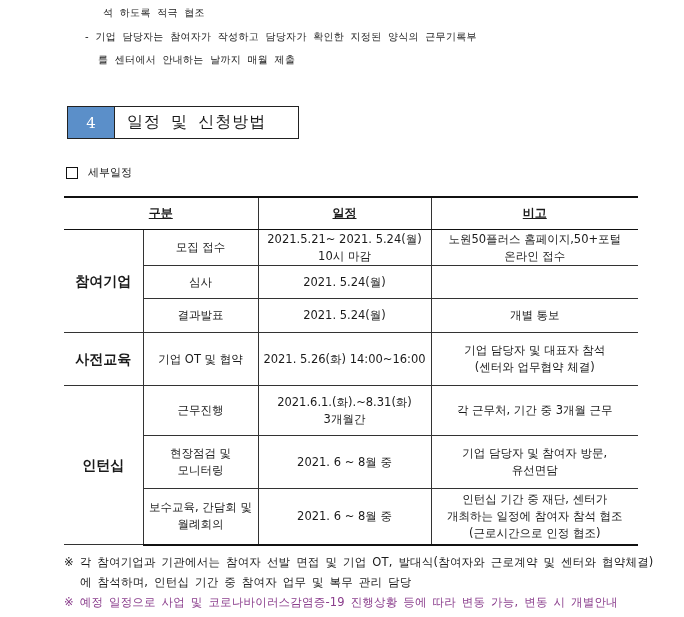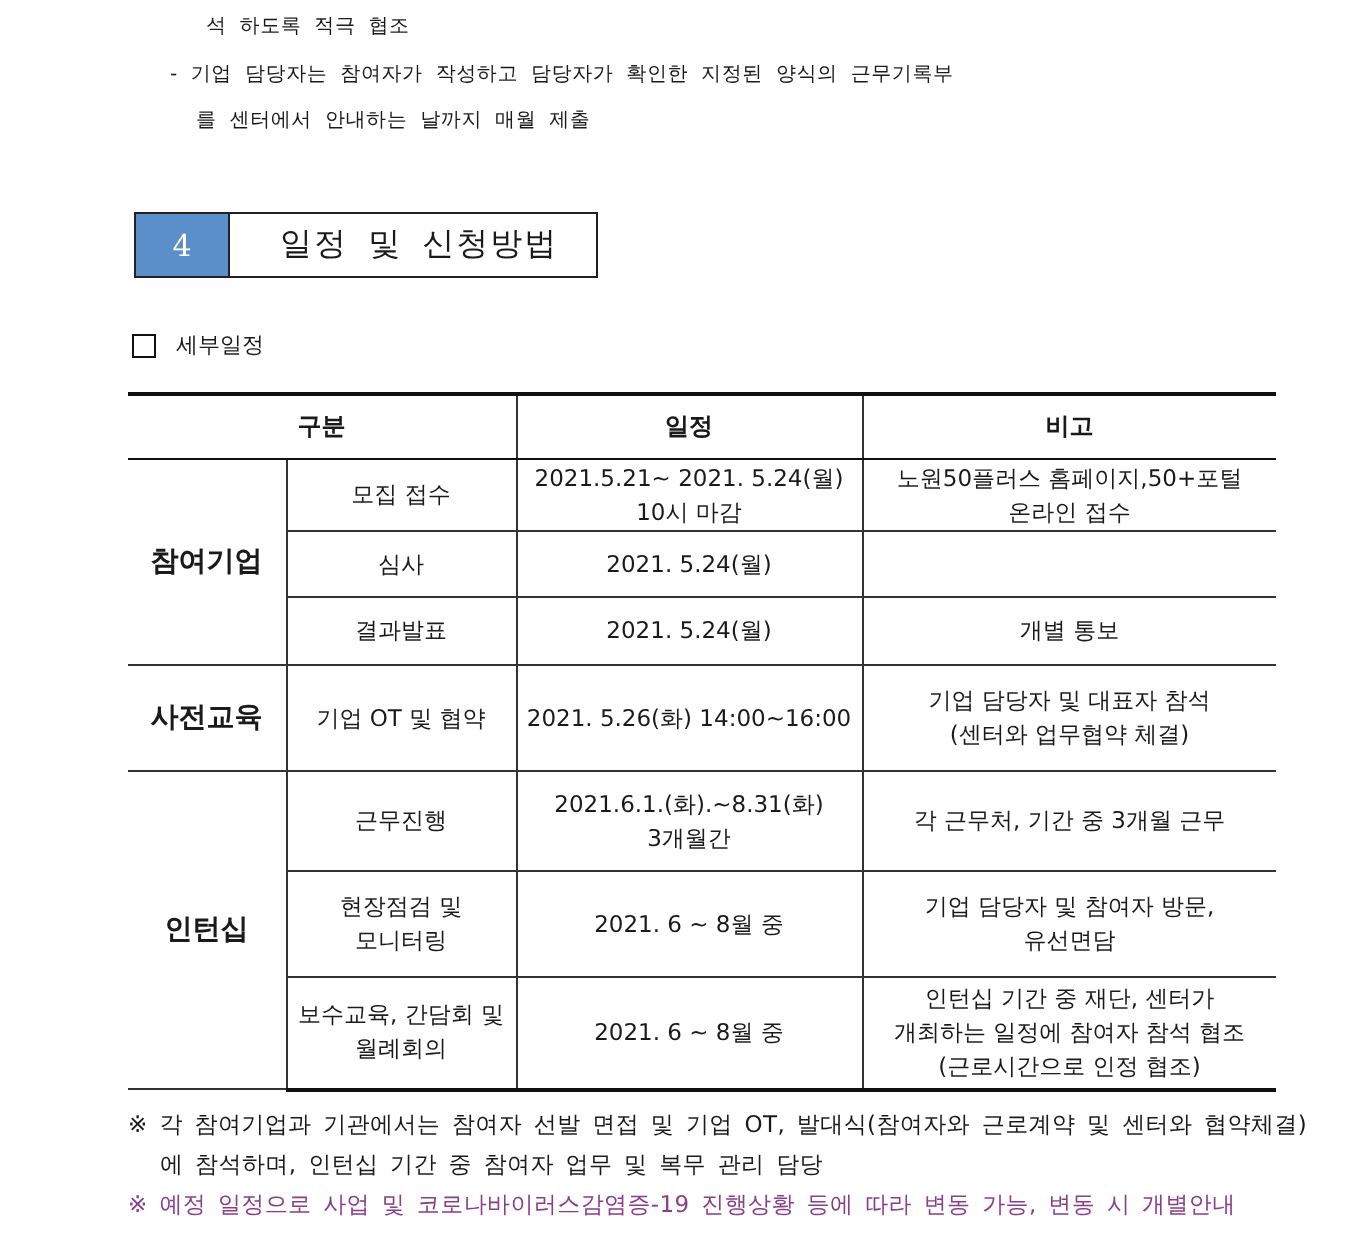--- a/index.html
+++ b/index.html
@@ -15,21 +15,21 @@
     position: absolute; left: 67px; top: 106px; width: 232px; height: 33px;
     border: 1.5px solid #222; display: flex; box-sizing: border-box;
   }
   .section-num {
     width: 46px; background: #5b8fc9; color: #ffffff;
     font-family: "DejaVu Serif", "Liberation Serif", serif; font-size: 15px;
     display: flex; align-items: center; justify-content: center;
     border-right: 1.5px solid #222;
   }
   .section-title {
-    flex: 1; display: flex; align-items: center; padding-left: 25px;
+    flex: 1; display: flex; align-items: center; padding-left: 12px;
     font-family: "DejaVu Serif", "Liberation Serif", serif; font-size: 16px;
     letter-spacing: 1px; word-spacing: 4px;
   }
   .subhead {
     position: absolute; left: 66px; top: 165px;
     font-family: "DejaVu Serif", "Liberation Serif", serif; font-size: 11px;
     display: flex; align-items: center; gap: 10px;
   }
   .checkbox {
     width: 10px; height: 10px; border: 1.3px solid #111; display: inline-block;
@@ -41,21 +41,21 @@
     font-size: 11.5px;
   }
   table.sched td, table.sched th {
     border: 1px solid #333; text-align: center; vertical-align: middle;
     padding: 0 4px; line-height: 17px;
   }
   table.sched tr > :first-child { border-left: none; }
   table.sched tr > :last-child { border-right: none; }
   table.sched thead th {
     border-top: 2px solid #111; border-bottom: 1.5px solid #111;
-    font-weight: bold; height: 31px; font-size: 12px;
+    font-weight: bold; height: 31px; font-size: 12px; text-decoration: underline;
   }
   table.sched tbody tr:last-child td { border-bottom: 2px solid #111; }
   .grp-cell { font-weight: bold; font-size: 14px; }
   .grp-border td { border-top: 1.5px solid #333; }
 
   .note { position: absolute; font-size: 11.5px; white-space: nowrap; letter-spacing: 0.2px; word-spacing: 2px; }
   .note-purple { color: #8a3d8c; }
 </style>
 </head>
 <body>

